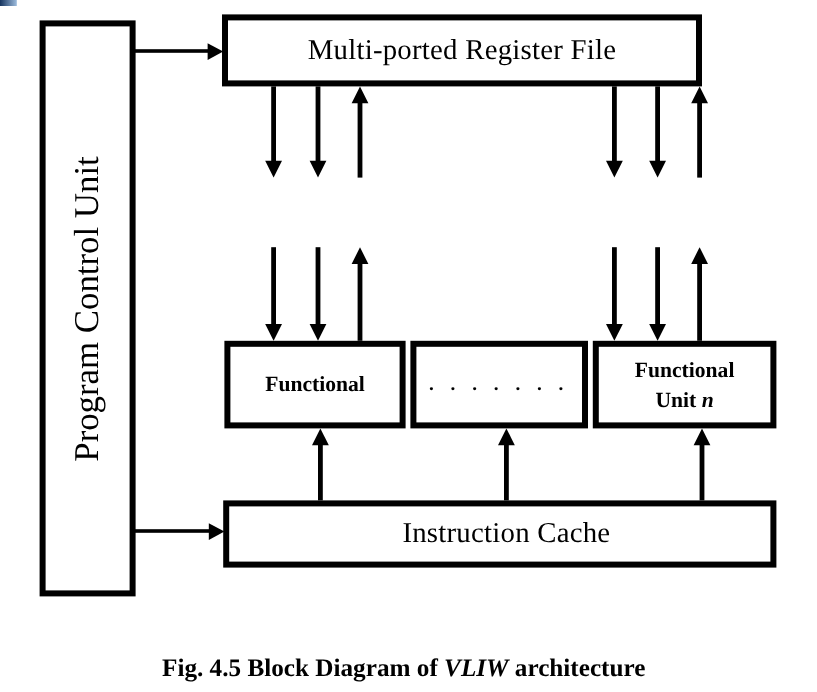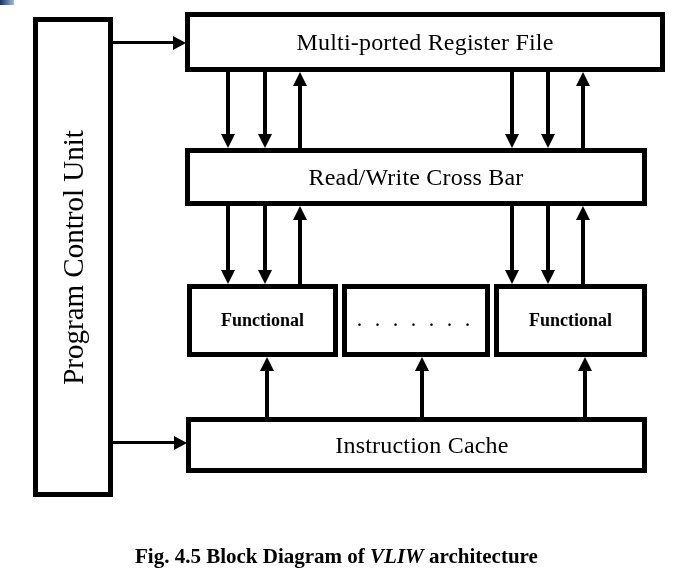--- a/index.html
+++ b/index.html
@@ -24,21 +24,21 @@
   }
   .wide-label { font-size: 24px; letter-spacing: 0.2px; }
   
   #pcu { left: 33px; top: 17px; width: 80px; height: 480px; }
   #pcu .rot {
     transform: rotate(-90deg);
     white-space: nowrap;
     font-size: 29px;
   }
   
-  #rf  { left: 185px; top: 12px;  width: 480px; height: 60px; }
+  #rf  { left: 185px; top: 12px;  width: 400px; height: 60px; }
   #cb  { left: 185px; top: 148px; width: 462px; height: 58px; }
   #fu1 { left: 187px; top: 284px; width: 151px; height: 73px; }
   #mid { left: 342px; top: 284px; width: 148px; height: 73px; }
   #fun { left: 494px; top: 284px; width: 153px; height: 73px; }
   #ic  { left: 186px; top: 417px; width: 461px; height: 56px; padding-left: 11px; }
   .fu-label {
     font-weight: bold;
     font-size: 18px;
     line-height: 25px;
     text-align: center;
@@ -109,37 +109,35 @@
   <div id="artifact"></div>
 
   <div class="box" id="pcu">
     <span class="rot">Program Control Unit</span>
   </div>
 
   <div class="box" id="rf">
     <span class="wide-label">Multi-ported Register File</span>
   </div>
 
-  <div class="box" id="cb">
-    <span class="wide-label">Read/Write Cross Bar</span>
-  </div>
 
   <div class="box" id="fu1">
     <div class="fu-label">
       <div>Functional</div>
     </div>
   </div>
 
   <div class="box" id="mid">
     <span class="dots">. . . . . . .</span>
   </div>
 
   <div class="box" id="fun">
     <div class="fu-label">
       <div>Functional</div>
+      <div><span>Unit </span><i>n</i></div>
     </div>
   </div>
 
   <div class="box" id="ic">
     <span class="wide-label">Instruction Cache</span>
   </div>
 
   <div class="arr down gap1" style="left:221px">
       <span class="s"></span>
     </div>

